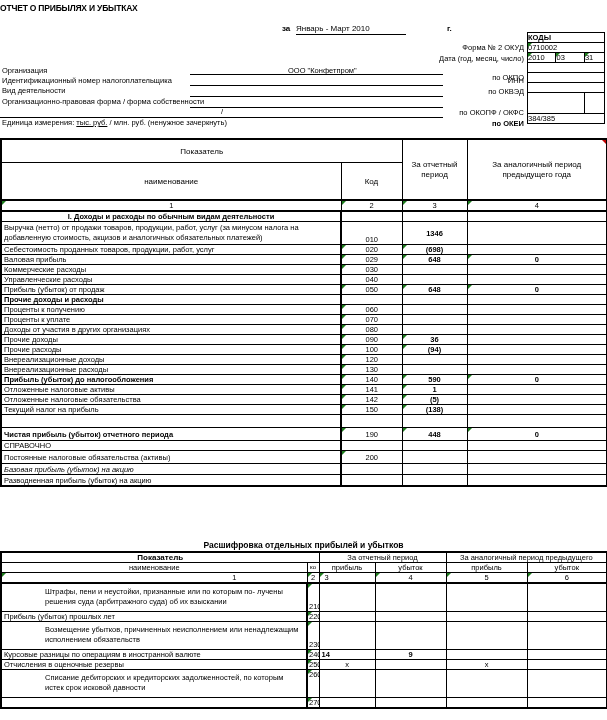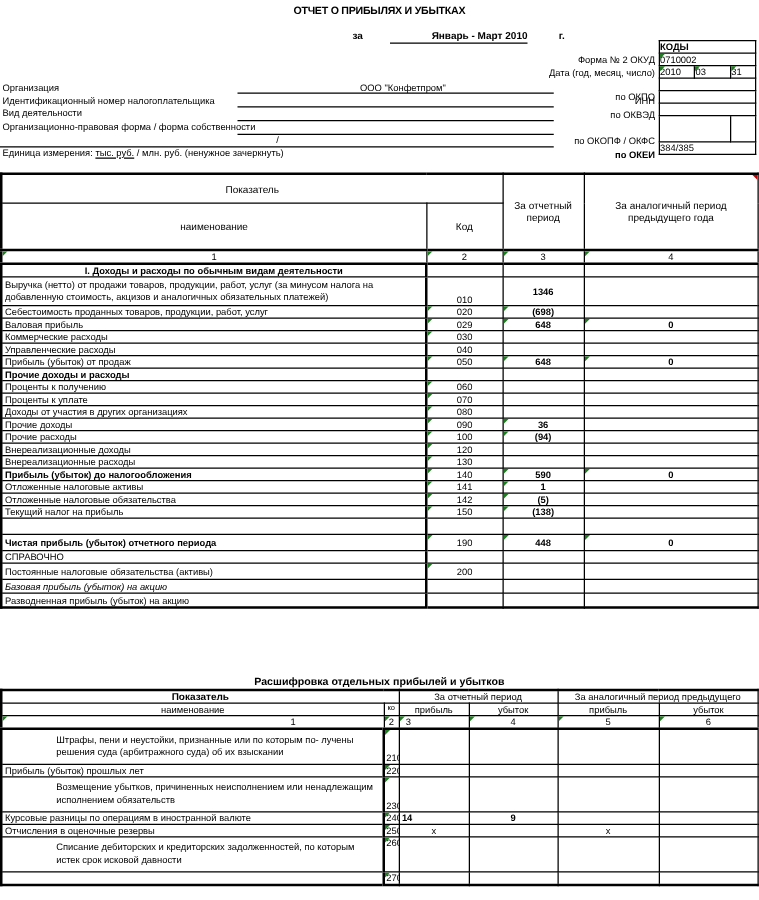--- a/index.html
+++ b/index.html
@@ -1,21 +1,21 @@
 <!DOCTYPE html>
 <html><head>
 <meta charset="utf-8">
 <style>
   html, body { margin:0; padding:0; background:#ffffff; }
   body { width:607px; height:720px; position:relative; overflow:hidden;
          font-family:"Liberation Sans", sans-serif; font-size:8px; color:#000; }
   .abs { position:absolute; white-space:nowrap; }
-  .title { left:0; width:607px; top:3px; text-align:center; font-size:8.5px; font-weight:bold; letter-spacing:-0.2px; }
+  .title { left:0; width:607px; top:3px; text-align:left; font-size:8.5px; font-weight:bold; letter-spacing:-0.2px; }
   .period-za { left:282px; top:24px; font-size:8px; font-weight:bold; }
-  .period-val { left:312px; top:24px; width:110px; text-align:right; font-size:8px; font-weight:bold; border-bottom:1px solid #000; height:10px; }
+  .period-val { left:296px; top:24px; width:110px; text-align:left; font-size:8px; font-weight:normal; border-bottom:1px solid #000; height:10px; }
   .period-g { left:447px; top:24px; font-size:8px; font-weight:bold; }
 
   .codes { position:absolute; left:527px; top:32px; width:78px; border-collapse:collapse; }
   .codes td { border:1px solid #000; height:9px; padding:0; font-size:7.5px; text-align:left; line-height:9px; position:relative; }
   .codes-head td { font-weight:bold; }
   .codes-label { position:absolute; right:83px; font-size:7.5px; text-align:right; white-space:nowrap; }
 
   .org-label { left:2px; font-size:7.5px; }
   .org-line { position:absolute; border-bottom:1px solid #000; height:0; }
 

